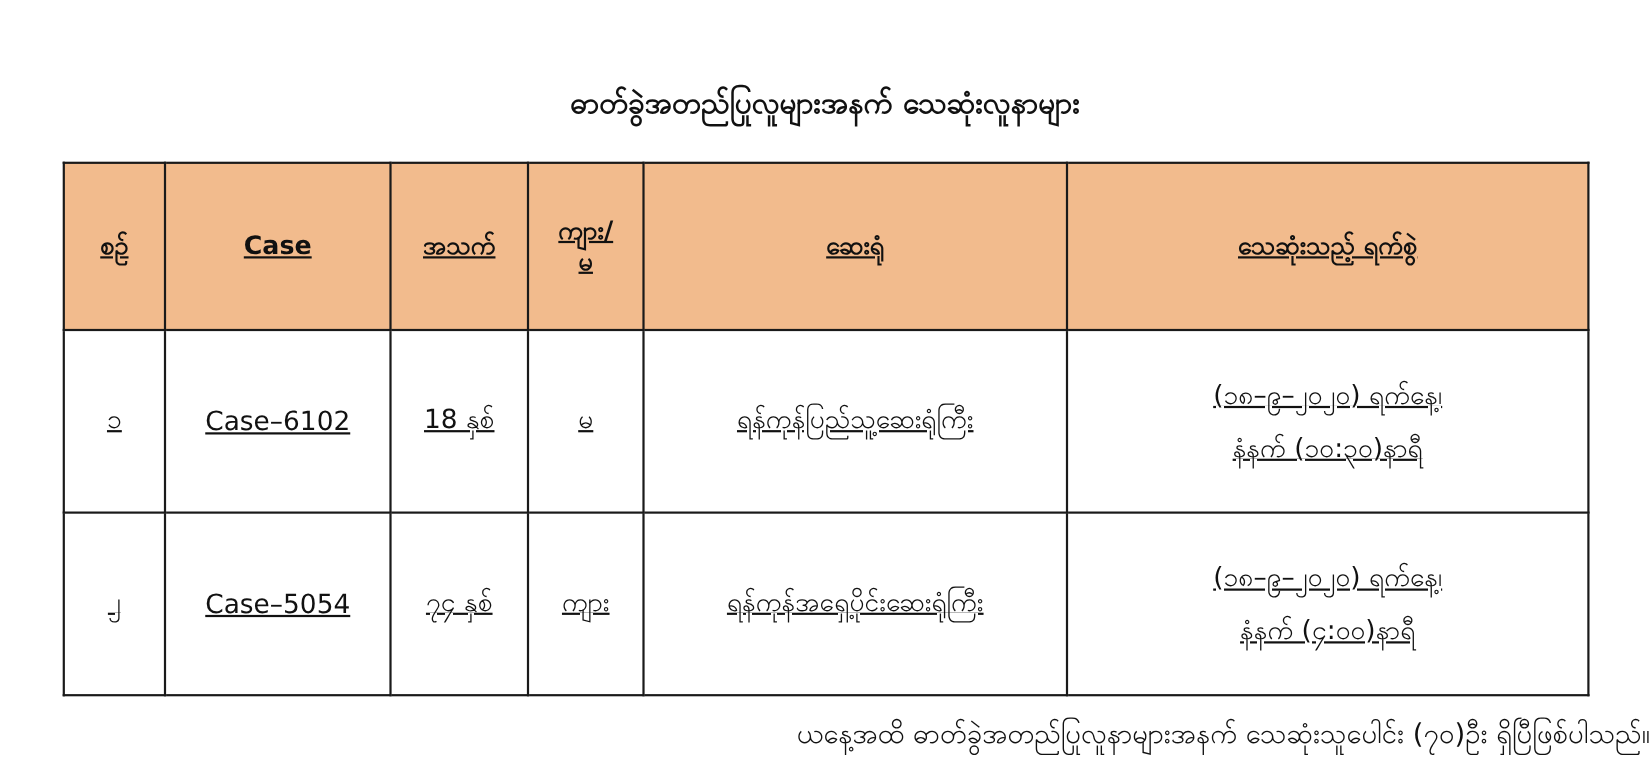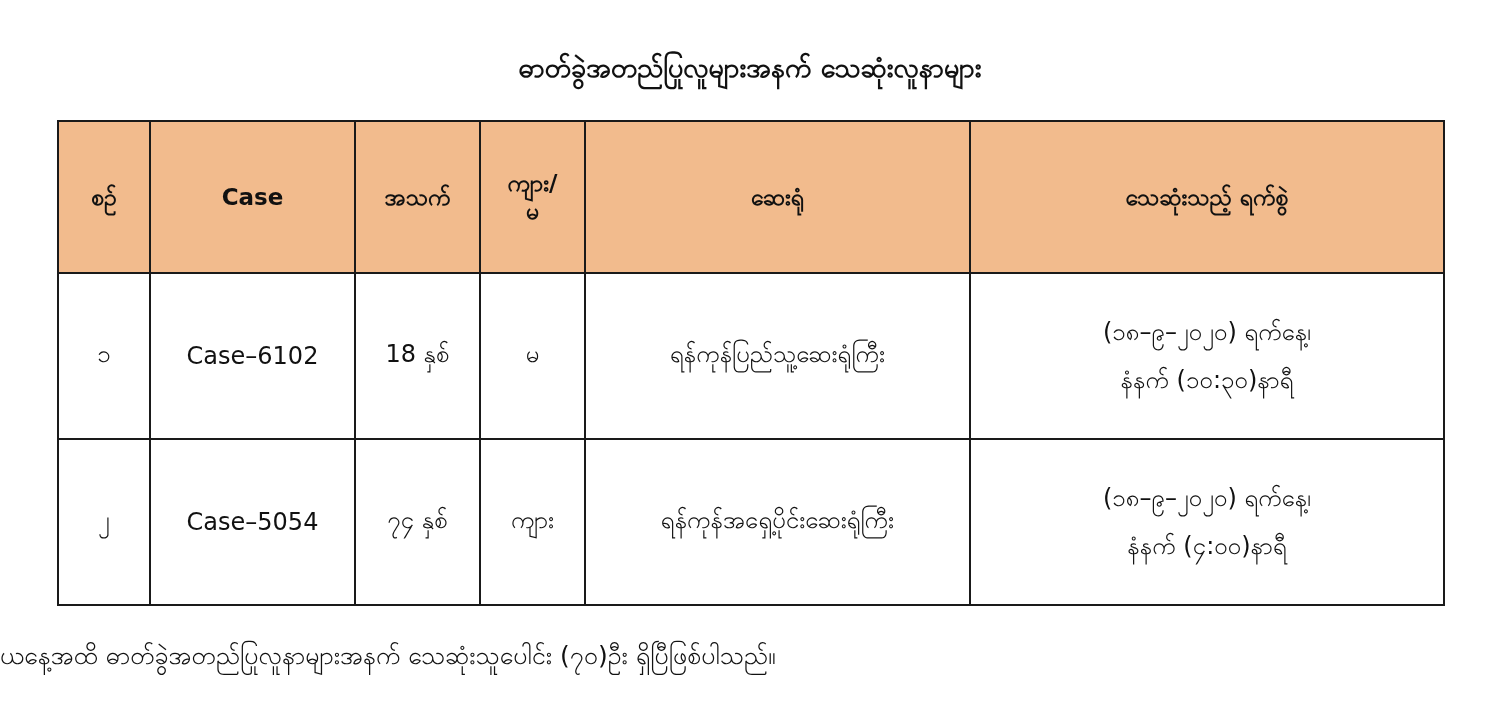--- a/index.html
+++ b/index.html
@@ -18,27 +18,28 @@
     position: relative;
     width: 1500px;
     height: 710px;
     box-sizing: border-box;
   }
   .title {
     text-align: center;
     font-size: 27px;
     font-weight: bold;
     color: #111111;
-    padding-top: 52px;
+    padding-top: 79px;
     letter-spacing: 0px;
     line-height: 1.2;
   }
   .table-wrap {
     margin: 36px auto 0 auto;
     width: 1386px;
+    text-decoration: underline;
   }
   table.data {
     border-collapse: collapse;
     width: 100%;
     table-layout: fixed;
     background: #ffffff;
   }
   table.data th,
   table.data td {
     border: 2px solid #1a1a1a;
@@ -69,24 +70,24 @@
   col.c-date   { width: 474px; }
 
   .date-cell {
     line-height: 2.0;
     font-size: 24px;
   }
   .date-line {
     display: block;
   }
   .footer-note {
-    text-align: left;
+    text-align: right;
     font-size: 25px;
     color: #111111;
-    margin-top: 34px;
+    margin-top: 18px;
     line-height: 1.3;
   }
 </style>
 </head>
 <body>
 
 <div class="page">
 
   <div class="title">ဓာတ်ခွဲအတည်ပြုလူများအနက် သေဆုံးလူနာများ</div>
 

